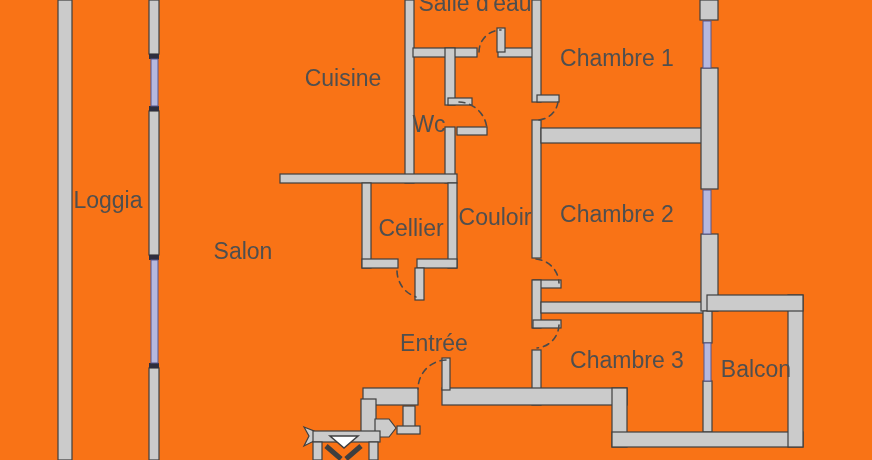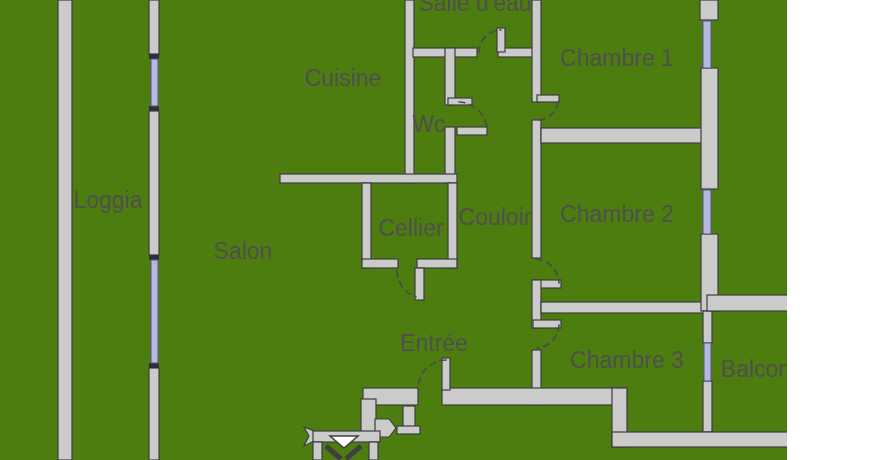--- a/index.html
+++ b/index.html
@@ -1,16 +1,16 @@
 <!DOCTYPE html>
 <html style="--background: #ffffff; --wall-fill: #cbcbcb; --wall-stroke: #3f3f3f; --window-fill: #b6b8de; --window-stroke: #56568e; --window-cap: #2e2e3e; --door-arc: #4a4a4a; --label-text: #4f4f4f;"><head>
 <meta charset="utf-8">
 <style>
   html,body{margin:0;padding:0;background:#fff;}
-  .plan{position:relative;width:787px;height:460px;overflow:hidden;background:#4d7c0f;}
+  .plan{position:relative;width:872px;height:460px;overflow:hidden;background:#f97316;}
   svg{display:block;}
   .wall{fill:var(--wall-fill,#cbcbcb);stroke:var(--wall-stroke,#3f3f3f);stroke-width:1.2;}
   .window{fill:var(--window-fill,#b6b8de);stroke:var(--window-stroke,#56568e);stroke-width:1;}
   .wincap{fill:var(--window-cap,#2e2e3e);stroke:none;}
   .arc{fill:none;stroke:var(--door-arc,#4a4a4a);stroke-width:1.6;stroke-dasharray:6 5;stroke-linecap:round;}
   .room-label{fill:var(--label-text,#4f4f4f);font-family:"Liberation Sans", sans-serif;font-size:23px;}
   .stair-line{fill:none;stroke:var(--wall-stroke,#3f3f3f);stroke-width:5;}
   .stair-tri{fill:#ffffff;stroke:var(--wall-stroke,#3f3f3f);stroke-width:1.5;}
 </style>
 </head>

